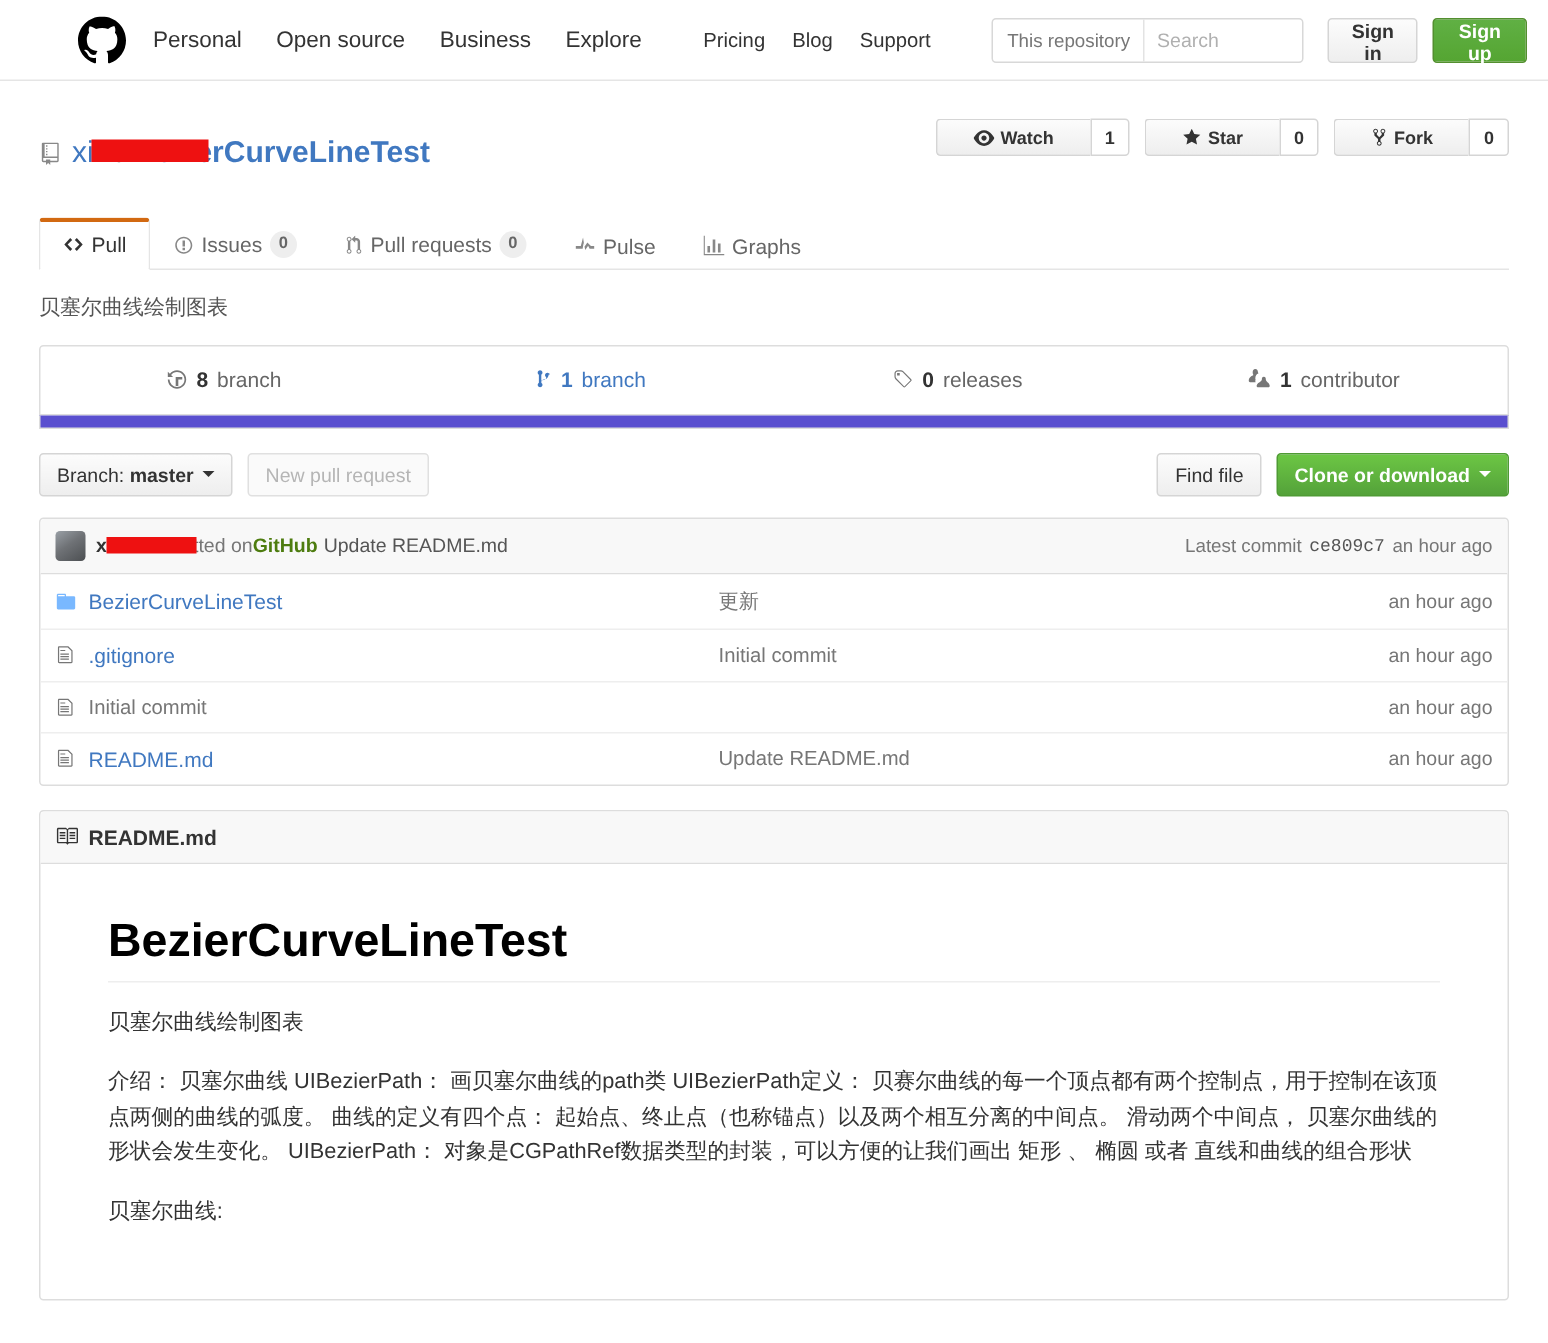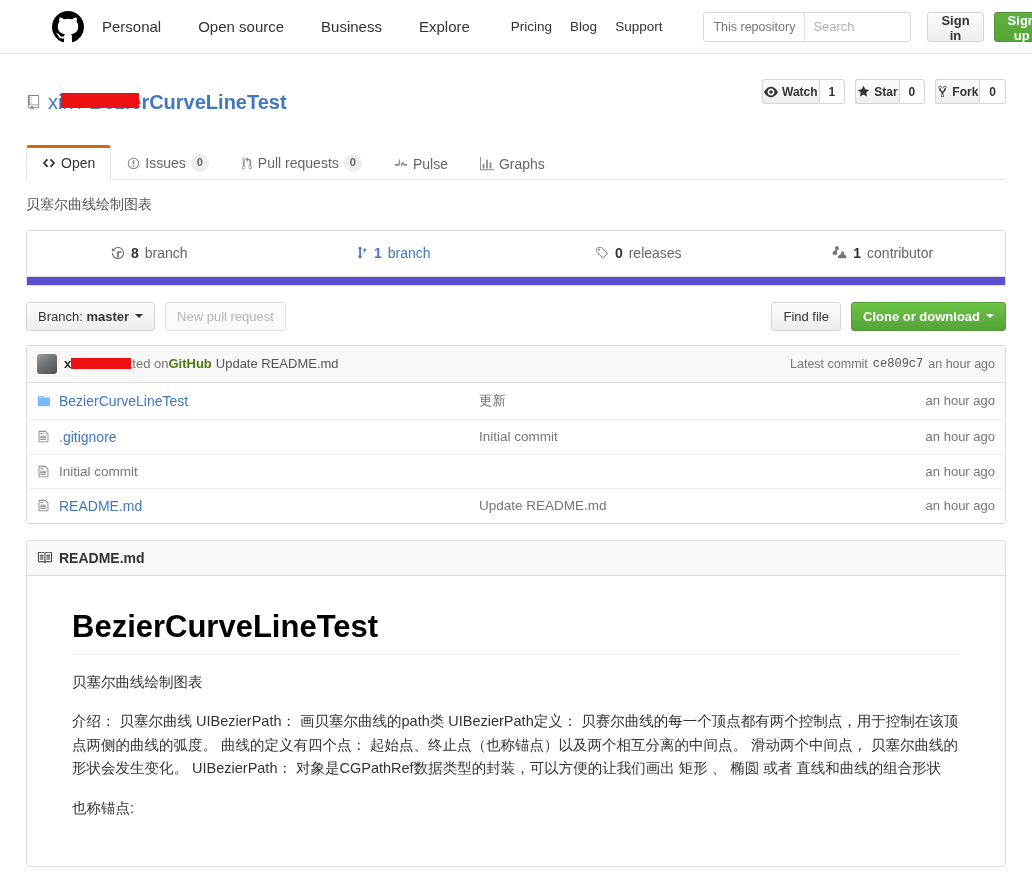--- a/index.html
+++ b/index.html
@@ -17,21 +17,21 @@
   
   .site-header {
     height: 54px;
     background: #fff;
     border-bottom: 1px solid #e5e5e5;
     display: flex;
     align-items: center;
     padding: 0 14px 0 52px;
   }
   .gh-logo { width: 32px; height: 32px; margin-right: 18px; flex: none; }
-  .nav-main { display: flex; align-items: flex-end; gap: 37px; }
+  .nav-main { display: flex; align-items: flex-end; gap: 23px; }
   .nav-main a {
     color: #333;
     text-decoration: none;
     font-size: 15px;
     white-space: nowrap;
   }
   .nav-secondary { display: flex; align-items: flex-end; gap: 18px; margin-left: 41px; }
   .nav-secondary a {
     color: #333;
     text-decoration: none;
@@ -118,21 +118,21 @@
     height: 15px;
     background: #ee1111;
   }
   .slash { color: #777; margin: 0 5px; font-weight: normal; }
   .repo-name { font-weight: bold; }
 
   .pagehead-actions { display: flex; align-items: center; gap: 10px; padding-top: 2px; }
   .social-group { display: flex; align-items: stretch; height: 25px; }
   .social-btn {
     display: flex; align-items: center; gap: 4px;
-    padding: 0 1px;
+    padding: 0 24px;
     background: linear-gradient(#fcfcfc, #eeeeee);
     border: 1px solid #d5d5d5;
     border-right: 0;
     border-radius: 3px 0 0 3px;
     font-size: 12px;
     font-weight: bold;
     color: #333;
     cursor: pointer;
     white-space: nowrap;
   }
@@ -455,21 +455,21 @@
       </div>
     </div>
 
     <nav class="reponav">
       <a class="reponav-item selected">
         <span class="ico">
           <svg width="14" height="14" viewBox="0 0 14 16" fill="#333">
               <path d="M9.5 3L8 4.5 11.5 8 8 11.5 9.5 13 14 8 9.5 3zm-5 0L0 8l4.5 5L6 11.5 2.5 8 6 4.5 4.5 3z"></path>
             </svg>
         </span>
-        <span>Open</span>
+        <span>Pull</span>
       </a>
       <a class="reponav-item">
         <span class="ico">
           <svg width="13" height="13" viewBox="0 0 14 16" fill="#888">
               <path d="M7 2.3c3.14 0 5.7 2.56 5.7 5.7s-2.56 5.7-5.7 5.7A5.71 5.71 0 0 1 1.3 8c0-3.14 2.56-5.7 5.7-5.7zM7 1C3.14 1 0 4.14 0 8s3.14 7 7 7 7-3.14 7-7-3.14-7-7-7zm1 3H6v5h2V4zm0 6H6v2h2v-2z"></path>
             </svg>
         </span>
         <span>Issues</span>
         <span class="counter">0</span>
       </a>
@@ -630,17 +630,17 @@
         <svg width="15" height="15" viewBox="0 0 16 16" fill="currentColor">
             <path d="M3 5h4v1H3V5zm0 3h4V7H3v1zm0 2h4V9H3v1zm11-5h-4v1h4V5zm0 2h-4v1h4V7zm0 2h-4v1h4V9zm2-6v9c0 .55-.45 1-1 1H9.5l-1 1-1-1H2c-.55 0-1-.45-1-1V3c0-.55.45-1 1-1h5.5l1 1 1-1H15c.55 0 1 .45 1 1zm-8 .5L7.5 3H2v9h6V3.5zm7-.5H9.5l-.5.5V12h6V3z"></path>
           </svg>
       </span>
       <span>README.md</span>
     </div>
     <div class="readme-body">
       <h1>BezierCurveLineTest</h1>
       <p>贝塞尔曲线绘制图表</p>
       <p>介绍： 贝塞尔曲线 UIBezierPath： 画贝塞尔曲线的path类 UIBezierPath定义： 贝赛尔曲线的每一个顶点都有两个控制点，用于控制在该顶点两侧的曲线的弧度。 曲线的定义有四个点： 起始点、终止点（也称锚点）以及两个相互分离的中间点。 滑动两个中间点， 贝塞尔曲线的形状会发生变化。 UIBezierPath： 对象是CGPathRef数据类型的封装，可以方便的让我们画出 矩形 、 椭圆 或者 直线和曲线的组合形状</p>
-      <p>也称锚点:</p>
+      <p>贝塞尔曲线:</p>
     </div>
   </div>
 
 </div>
 
 </body></html>

